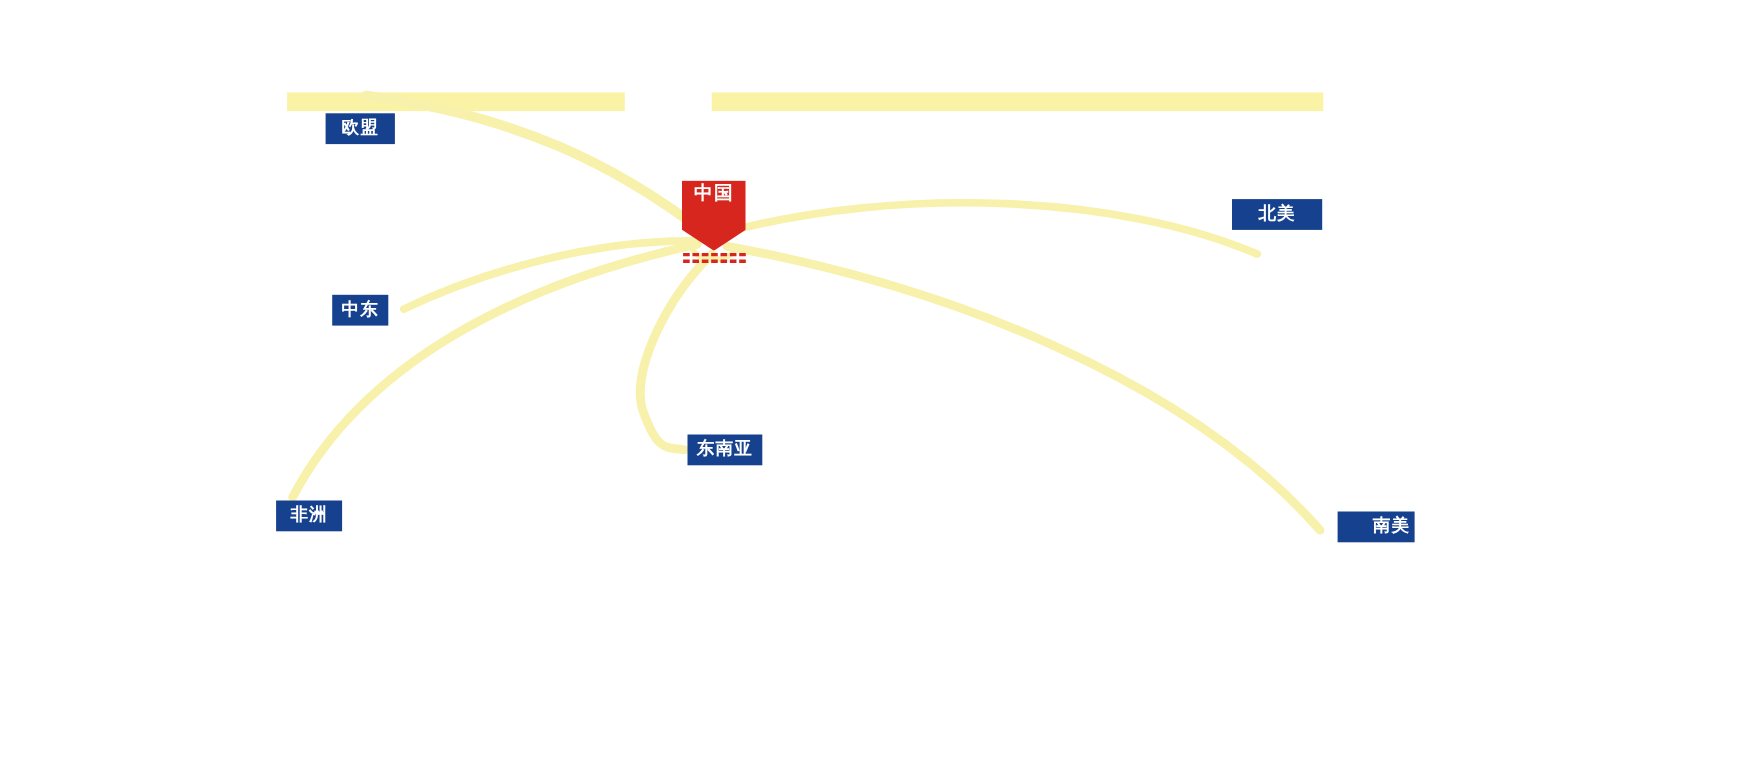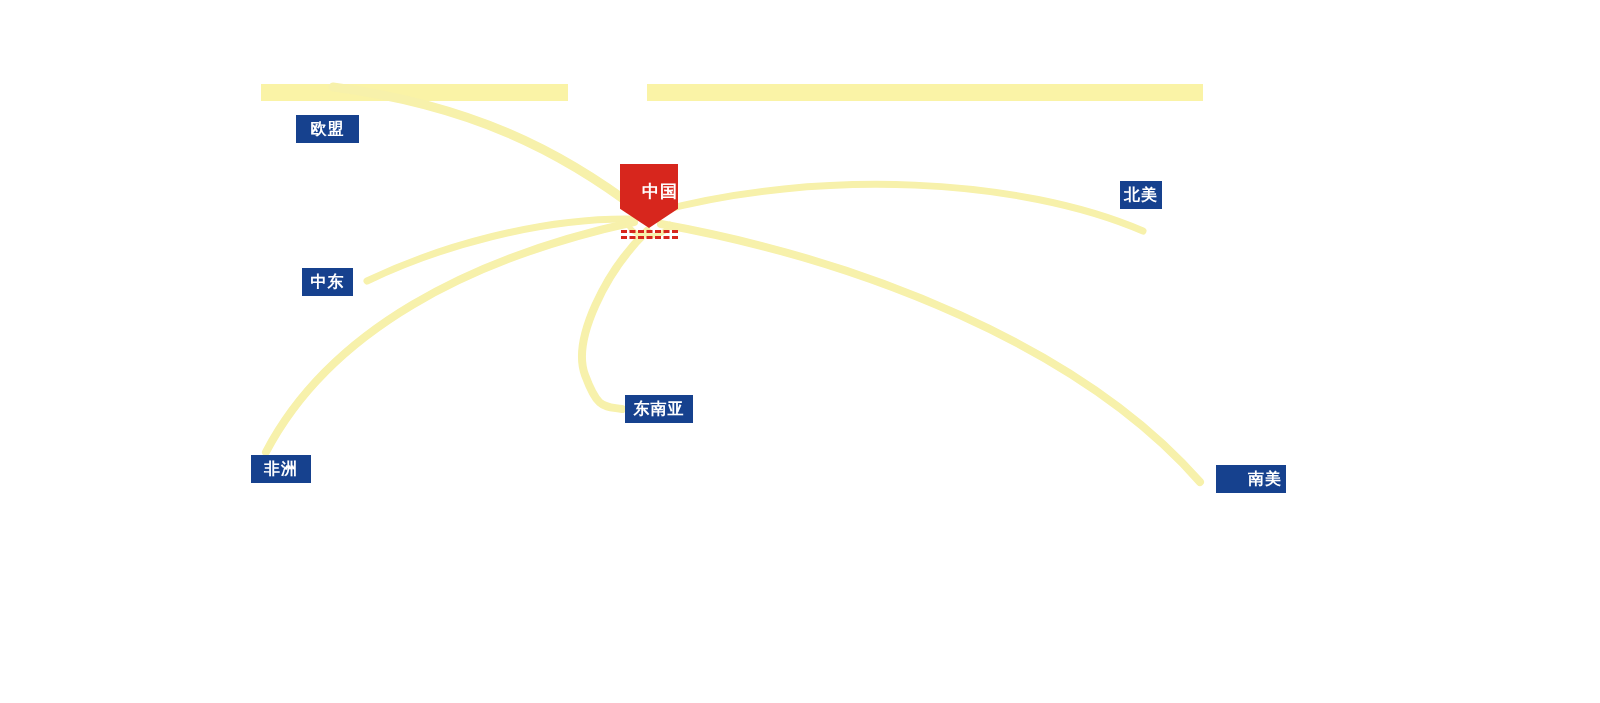--- a/index.html
+++ b/index.html
@@ -28,41 +28,41 @@
     line-height: 28px;
     background: #16418e;
     color: #ffffff;
     font-size: 16px;
     font-weight: bold;
     text-align: center;
     box-sizing: border-box;
     white-space: nowrap;
     letter-spacing: 1px;
   }
-  .region-eu      { left: 296px;  top: 103px; width: 63px; margin-top: 12px; }
-  .region-na      { left: 1120px; top: 181px; width: 42px; }
+  .region-eu      { left: 296px;  top: 103px; width: 63px; }
+  .region-na      { left: 1120px; top: 181px; width: 82px; }
   .region-me      { left: 302px;  top: 268px; width: 51px; }
   .region-sea     { left: 625px;  top: 395px; width: 68px; }
   .region-africa  { left: 251px;  top: 455px; width: 60px; }
   .region-sa      { left: 1216px; top: 465px; width: 70px; padding-left: 28px; }
 
   .china-pin {
     position: absolute;
     left: 620px;
     top: 164px;
     width: 58px;
     height: 64px;
     background: #d7261d;
     clip-path: polygon(0 0, 100% 0, 100% 70%, 50% 100%, 0 70%);
     color: #ffffff;
     font-size: 17px;
     font-weight: bold;
-    text-align: right;
+    text-align: center;
     box-sizing: border-box;
-    padding-top: 16px;
+    padding-top: 0;
     letter-spacing: 1px;
     z-index: 3;
   }
   .pin-dash {
     position: absolute;
     left: 621px;
     width: 57px;
     height: 0;
     border-top: 3px dashed #d7261d;
     z-index: 1;

